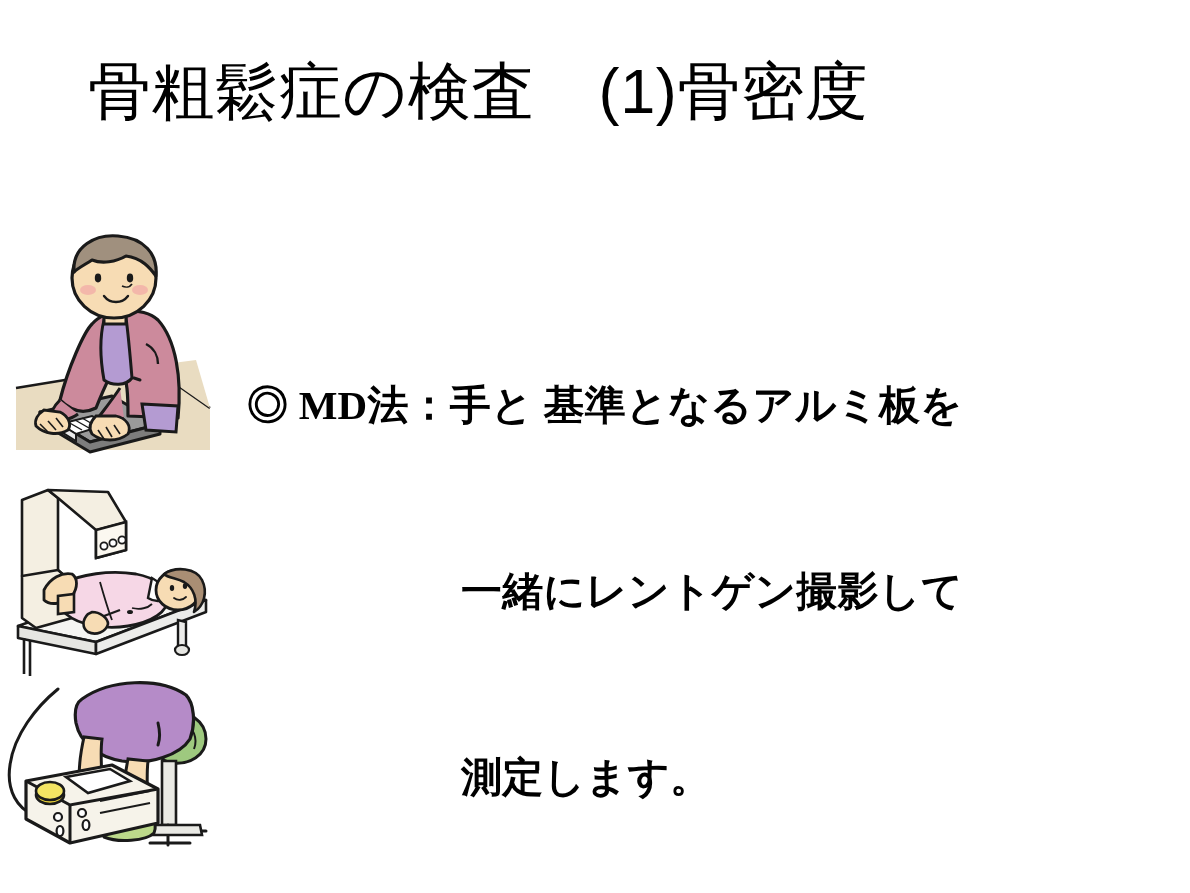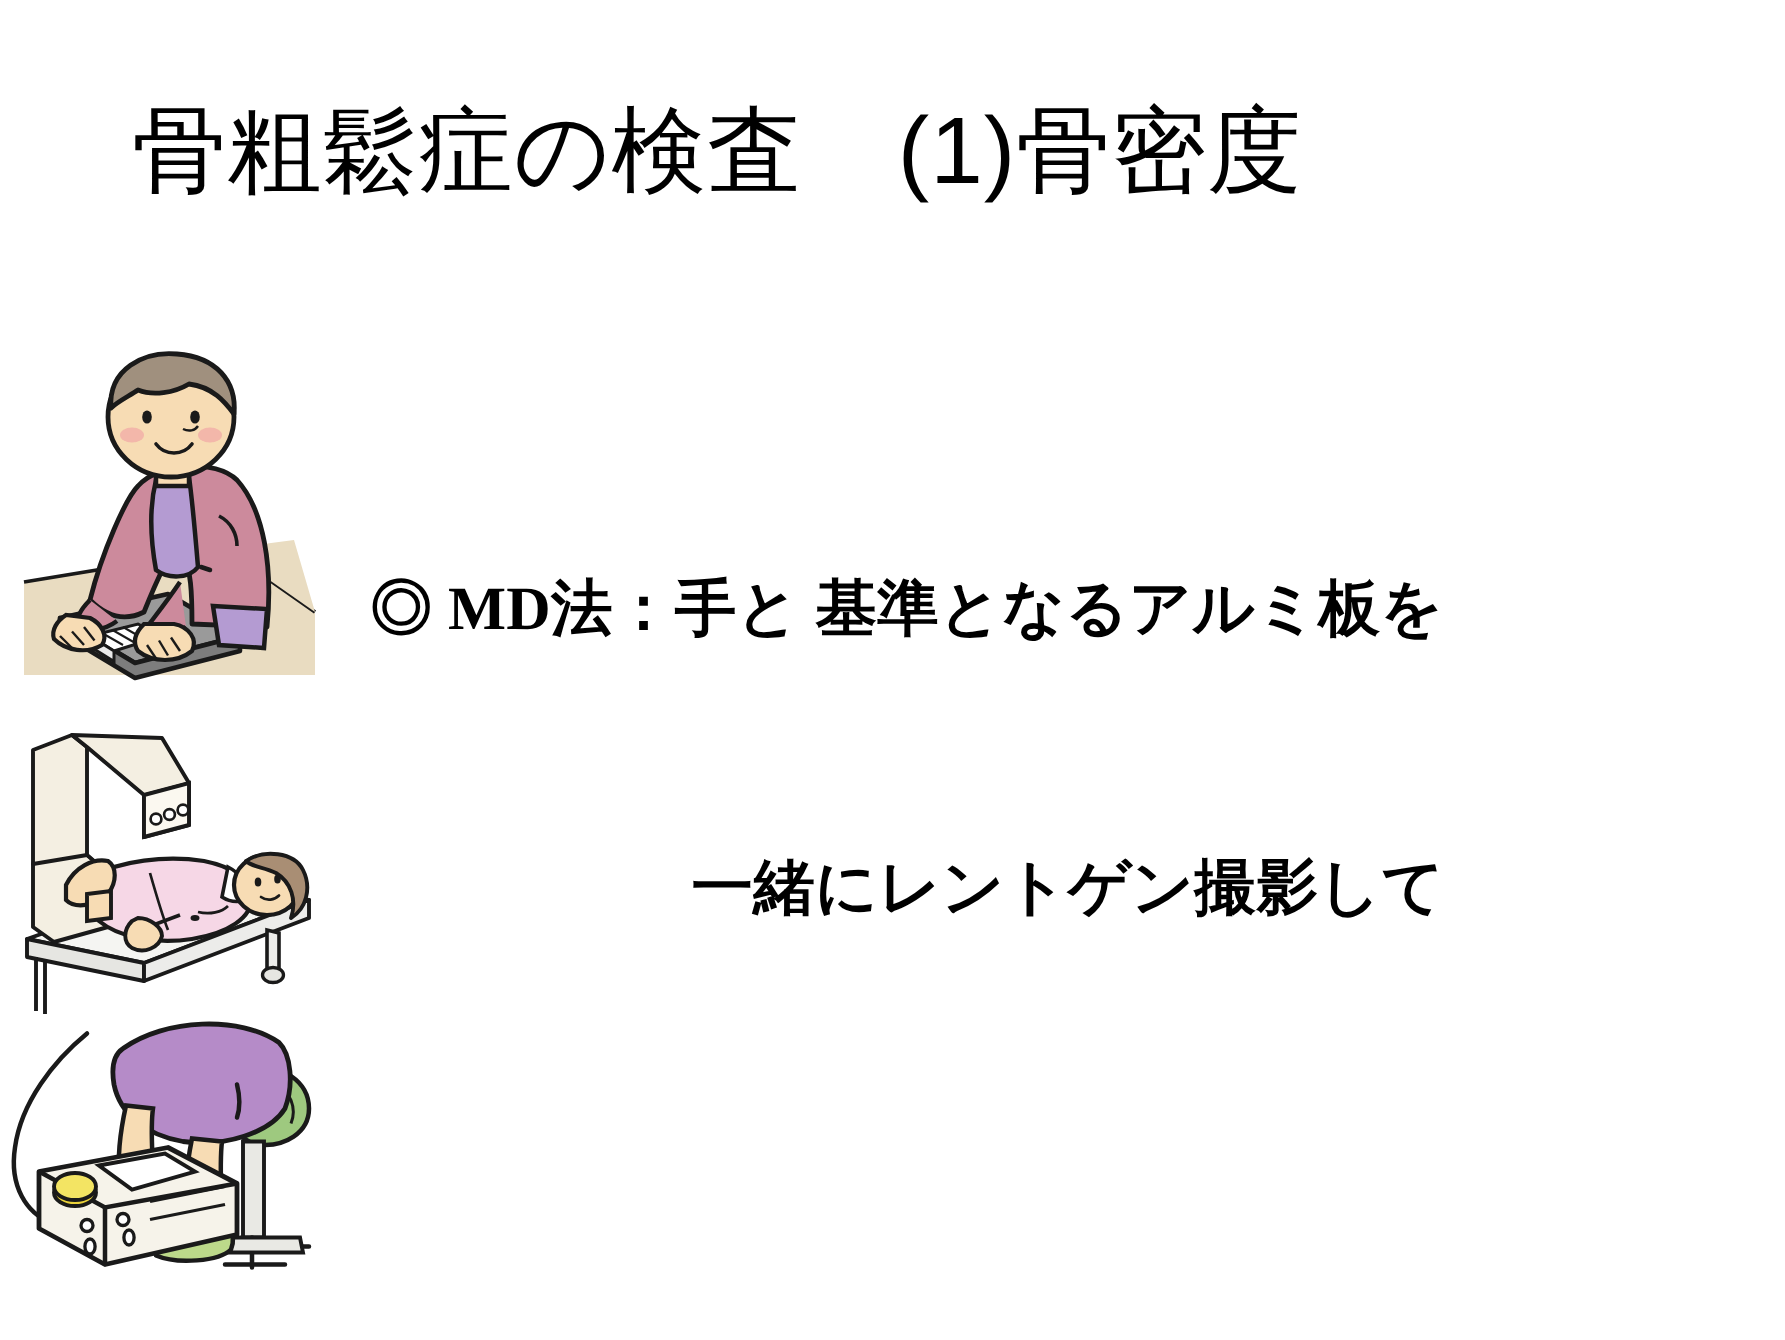--- a/index.html
+++ b/index.html
@@ -20,21 +20,21 @@
     position: relative;
     width: 1190px;
     height: 893px;
     background: #ffffff;
   }
 
   
   .slide-title {
     position: absolute;
     left: 88px;
-    top: 66px;
+    top: 56px;
     width: 1010px;
     font-size: 63px;
     line-height: 1.12;
     font-weight: 400;
     letter-spacing: 0.01em;
     color: #000000;
     white-space: pre;
   }
 
   
@@ -249,20 +249,21 @@
       </svg>
     </div>
 
   </div>
 
   <div class="body-block">
 
     <div class="bullet bullet-md">
       <span class="line">◎ MD法：手と 基準となるアルミ板を</span>
       <span class="line indent">一緒にレントゲン撮影して</span>
+      <span class="line indent">測定します。</span>
     </div>
 
     <div class="bullet bullet-dxa">
       
       
       
     </div>
 
   </div>
 

